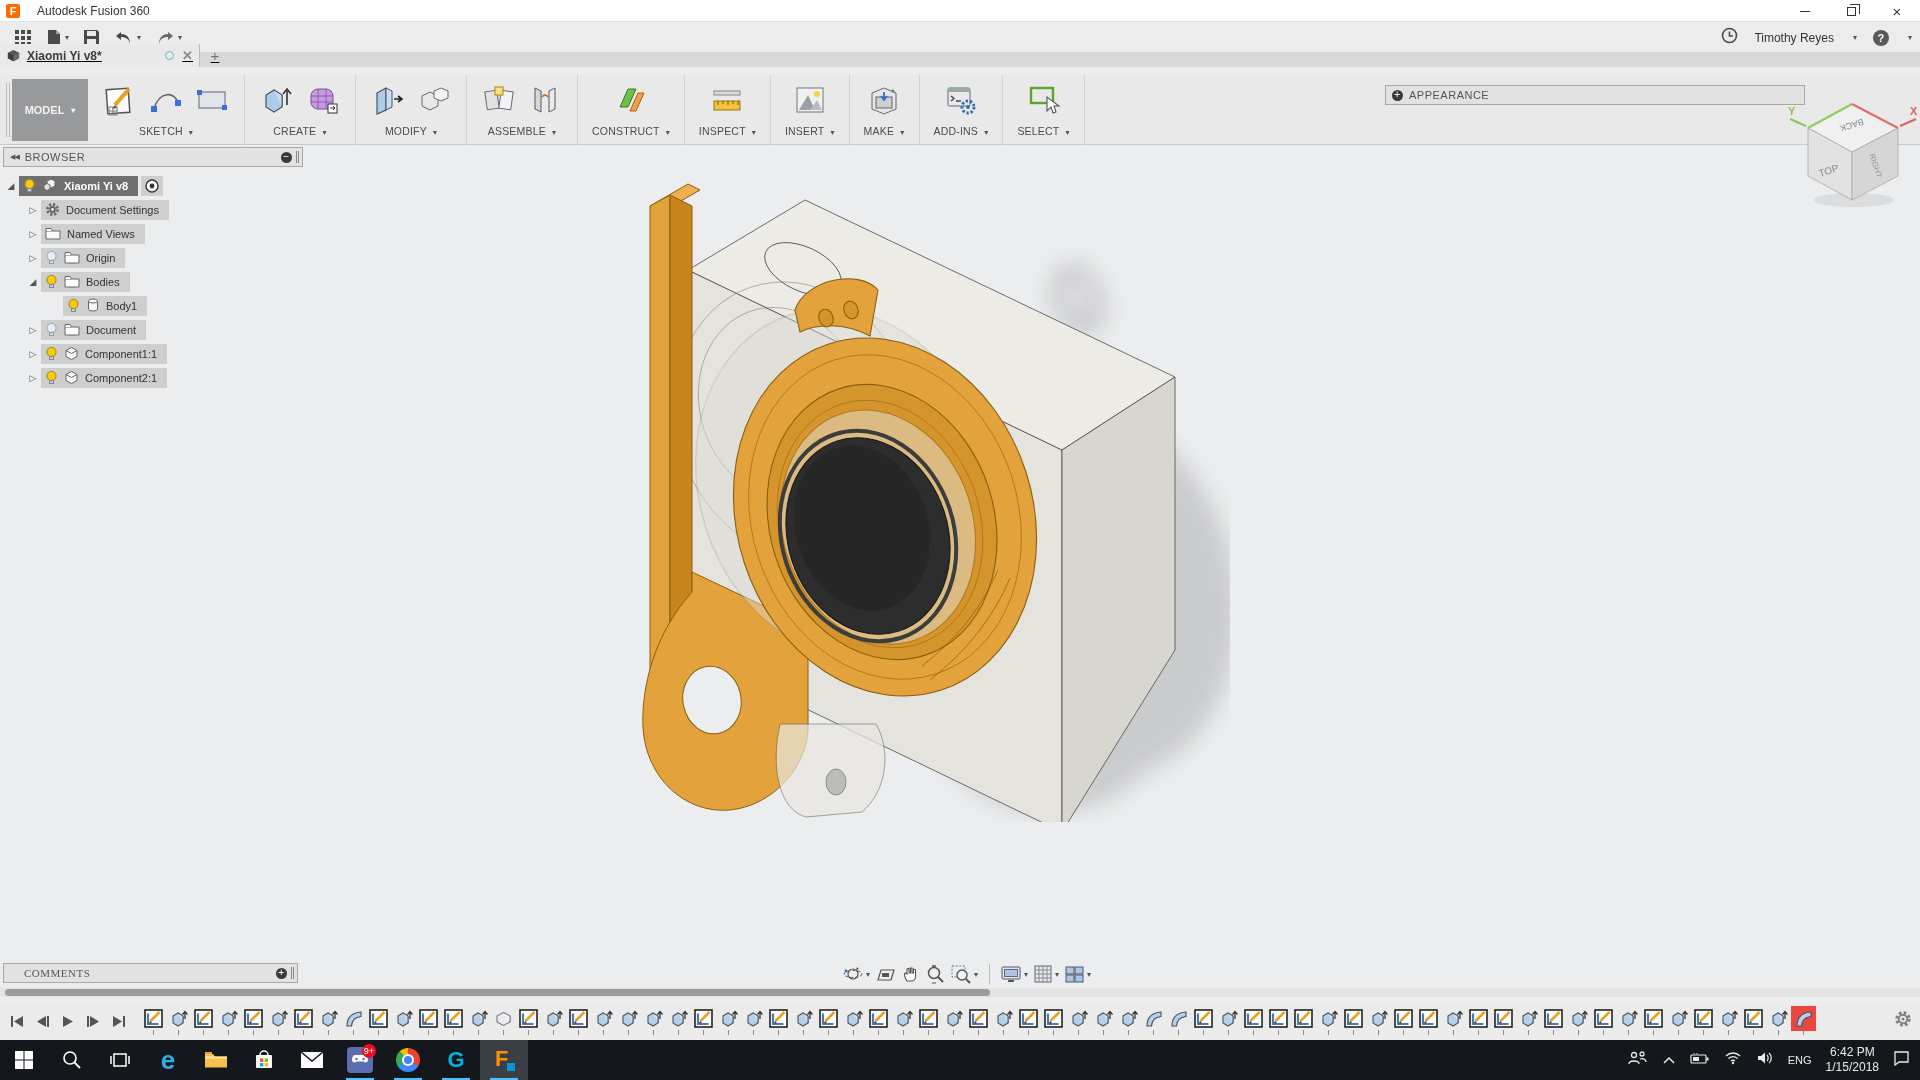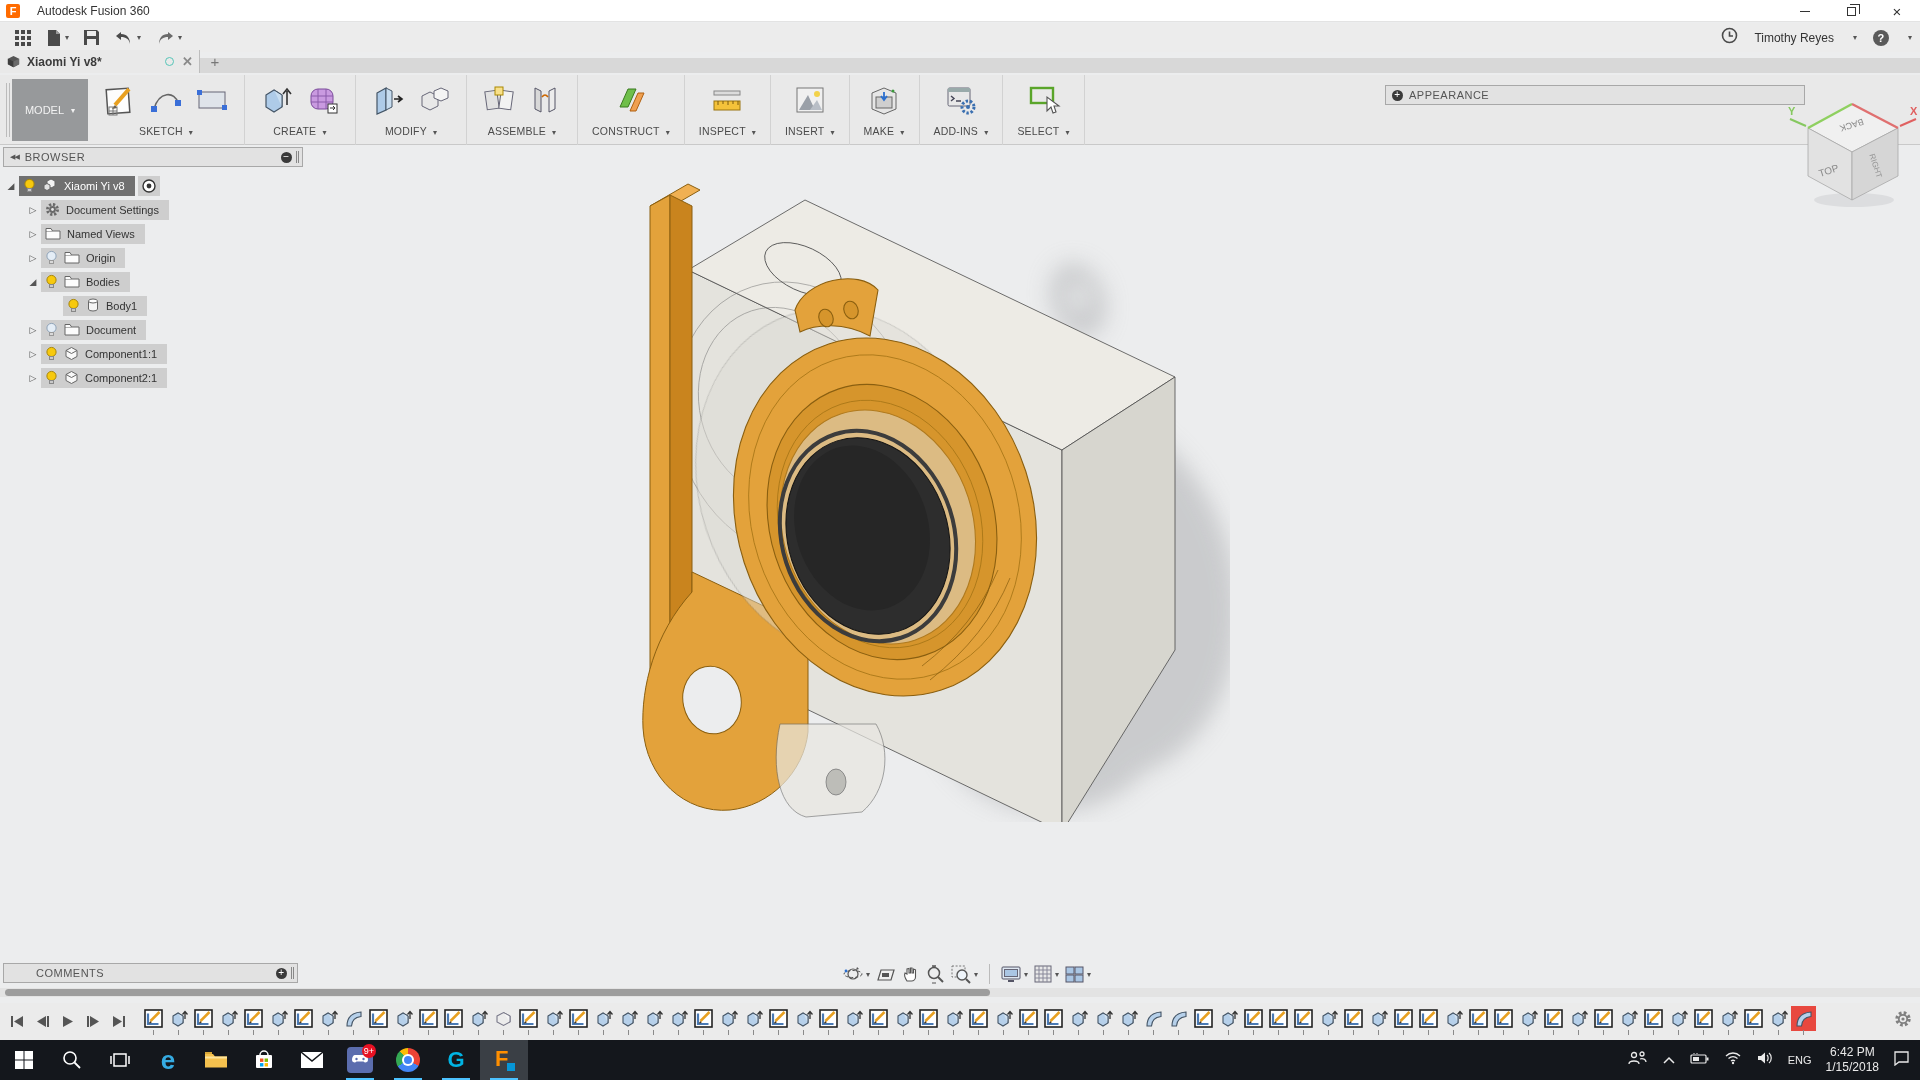--- a/index.html
+++ b/index.html
@@ -19,48 +19,48 @@
 
   
   #qat{left:0;top:23px;width:1920px;height:29px;background:#ececec;display:flex;align-items:center;}
   .qat-btn{display:flex;align-items:center;margin-left:14px;color:#4a4a4a;}
   .caret{font-size:8px;color:#555;margin-left:3px;}
   #qat-right{position:absolute;right:8px;top:0;height:29px;display:flex;align-items:center;gap:16px;}
   #user-name{font-size:12px;color:#333;}
   #help-btn{width:16px;height:16px;border-radius:50%;background:#5a5a5a;color:#fff;font-size:11px;font-weight:bold;text-align:center;line-height:16px;}
 
   
-  #tabbar{left:0;top:58px;width:1920px;height:15px;background:#d8d8d8;display:flex;align-items:flex-end;}
+  #tabbar{left:0;top:52px;width:1920px;height:15px;background:#d8d8d8;display:flex;align-items:flex-end;text-decoration:underline;}
   #doc-tab{width:200px;height:23px;background:#e9e9e9;border-right:1px solid #bdbdbd;display:flex;align-items:center;padding:0 6px;}
   #tab-title{font-size:12px;color:#3c3c3c;font-weight:bold;flex:1;margin-left:6px;}
   #tab-sync{width:9px;height:9px;border:1.5px solid #57c5b8;border-radius:50%;margin-right:8px;}
   #tab-close{color:#8a8a8a;font-size:13px;font-weight:bold;}
   #tab-new{width:30px;text-align:center;font-size:15px;color:#777;line-height:23px;}
 
   
   #ribbon{left:0;top:75px;width:1920px;height:70px;background:#e9e9e9;border-bottom:1px solid #c9c9c9;display:flex;}
   #ribbon-grip{width:4px;height:54px;margin:8px 2px 0 6px;border-left:1px solid #bbb;border-right:1px solid #bbb;}
-  #model-btn{width:76px;height:62px;margin-top:4px;background:#97999b;color:#f2f2f2;font-size:11px;font-weight:normal;display:flex;align-items:center;justify-content:center;gap:4px;}
+  #model-btn{width:76px;height:62px;margin-top:4px;background:#97999b;color:#f2f2f2;font-size:11px;font-weight:bold;display:flex;align-items:center;justify-content:center;gap:4px;}
   .rib-group{height:70px;border-right:1px solid #d2d2d2;display:flex;flex-direction:column;align-items:center;padding:0 14px;}
   .rib-icons{height:50px;display:flex;align-items:center;gap:10px;}
   .rib-icon{width:36px;height:36px;display:flex;align-items:center;justify-content:center;}
   .rib-label{font-size:10.5px;color:#4b4b4b;letter-spacing:.2px;white-space:nowrap;}
 
   
   .panel-header{height:20px;background:#e2e2e2;border:1px solid #a8a8a8;display:flex;align-items:center;font-size:11px;color:#555;letter-spacing:.5px;}
   #browser-header{left:3px;top:147px;width:300px;}
   .ph-collapse{font-size:7px;color:#555;margin:0 6px;letter-spacing:-1px;}
   .ph-label{flex:1;}
   .ph-circle{width:11px;height:11px;border-radius:50%;background:#3a3a3a;color:#fff;font-size:10px;line-height:10px;text-align:center;margin-right:4px;}
   .ph-grip{width:3px;height:12px;border-left:1px solid #888;border-right:1px solid #888;margin-right:3px;}
   #browser-tree{left:3px;top:174px;}
   .tree-row{height:24px;display:flex;align-items:center;}
   .tr-arrow{width:16px;font-size:9px;color:#555;text-align:center;}
   .tr-box{display:flex;align-items:center;height:20px;background:rgba(202,202,202,.88);padding:0 10px 0 4px;gap:6px;font-size:11px;color:#333;}
-  .tr-box.sel{background:#707070;color:#fff;font-weight:normal;}
+  .tr-box.sel{background:#707070;color:#fff;font-weight:bold;}
   .tr-target{margin-left:3px;height:20px;background:rgba(202,202,202,.88);display:flex;align-items:center;padding:0 3px;}
 
   
   #appearance{left:1385px;top:85px;width:420px;}
   
   #viewcube{left:1786px;top:88px;width:134px;height:124px;}
 
   
   #comments-bar{left:3px;top:963px;width:295px;}
   #hscroll{left:0;top:988px;width:1920px;height:9px;background:#e3e3e3;}
@@ -564,21 +564,21 @@
     <text x="66" y="42" font-size="9" fill="#8a8a8a" text-anchor="middle" transform="rotate(162 66 38)">BACK</text>
     <text x="43" y="86" font-size="10" fill="#8a8a8a" text-anchor="middle" transform="rotate(-18 43 84)">TOP</text>
     <text x="89" y="80" font-size="8" fill="#969696" text-anchor="middle" transform="rotate(72 89 78)">RIGHT</text>
     <line x1="20" y1="38" x2="4" y2="31" stroke="#86c860" stroke-width="2"></line>
     <text x="2" y="27" font-size="11" fill="#86c860" font-weight="bold">Y</text>
     <line x1="114" y1="38" x2="130" y2="31" stroke="#e06060" stroke-width="2"></line>
     <text x="124" y="27" font-size="11" fill="#e06060" font-weight="bold">X</text>
   </svg>
 
   <div class="abs panel-header" id="comments-bar">
-    <span class="ph-label" style="margin-left:32px;">COMMENTS</span>
+    <span class="ph-label" style="margin-left:20px;font-family:Liberation Serif, serif;">COMMENTS</span>
     <span class="ph-circle">+</span>
     <span class="ph-grip"></span>
   </div>
 
   <div class="abs" id="navbar">
       <span class="nav-btn">
         <svg width="20" height="18" viewBox="0 0 20 18">
           <circle cx="10" cy="9" r="5" fill="none" stroke="#555" stroke-width="1.2"></circle>
           <ellipse cx="10" cy="9" rx="9" ry="3.5" fill="none" stroke="#555" stroke-dasharray="3 2"></ellipse>
           <circle cx="3" cy="6" r="1.4" fill="#2a6fd0"></circle>

